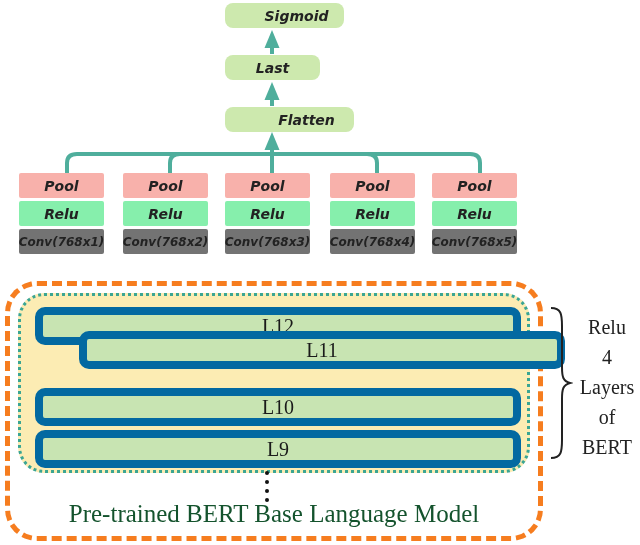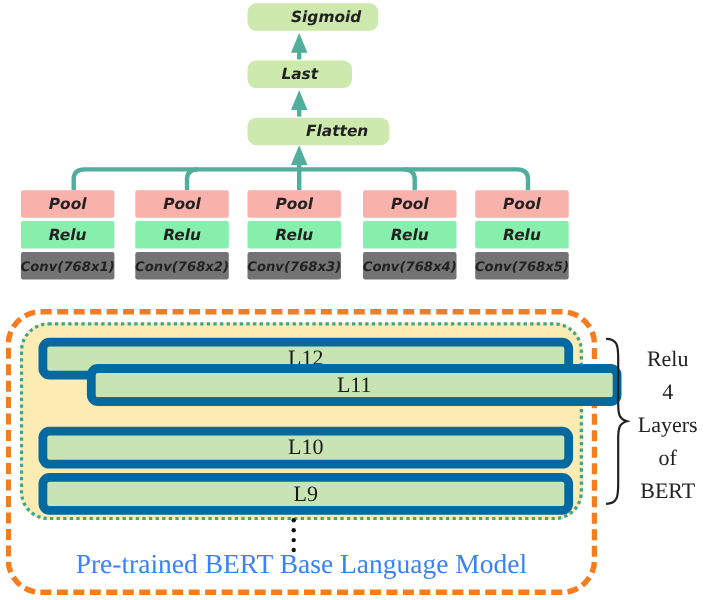--- a/index.html
+++ b/index.html
@@ -114,21 +114,21 @@
   }
 
   .caption {
     position: absolute;
     left: 5px;
     top: 500px;
     width: 538px;
     text-align: center;
     font-family: "Liberation Serif", serif;
     font-size: 25px;
-    color: #3b82f6;
+    color: #14532d;
     white-space: nowrap;
   }
 
   
   .brace-svg { position: absolute; left: 547px; top: 303px; }
   .brace-label {
     position: absolute;
     left: 574px;
     top: 312px;
     width: 66px;

